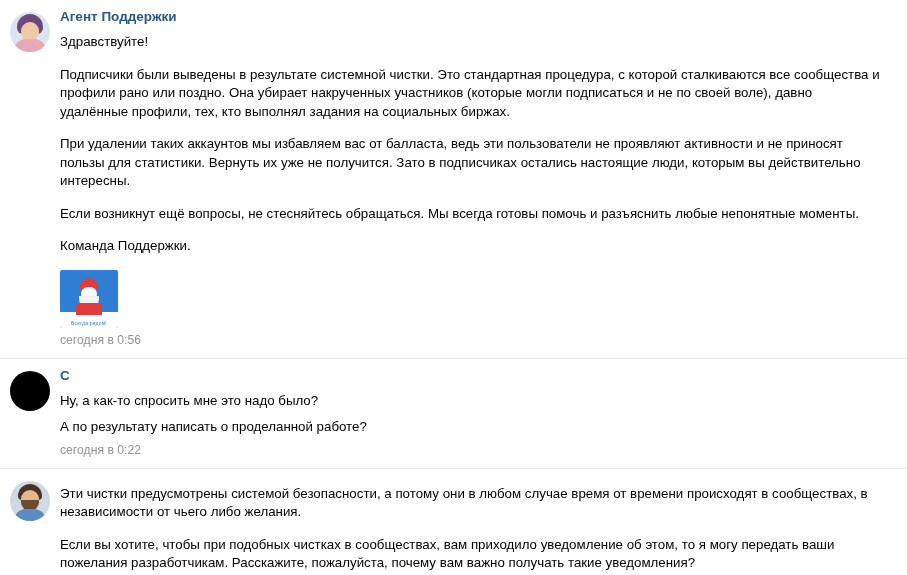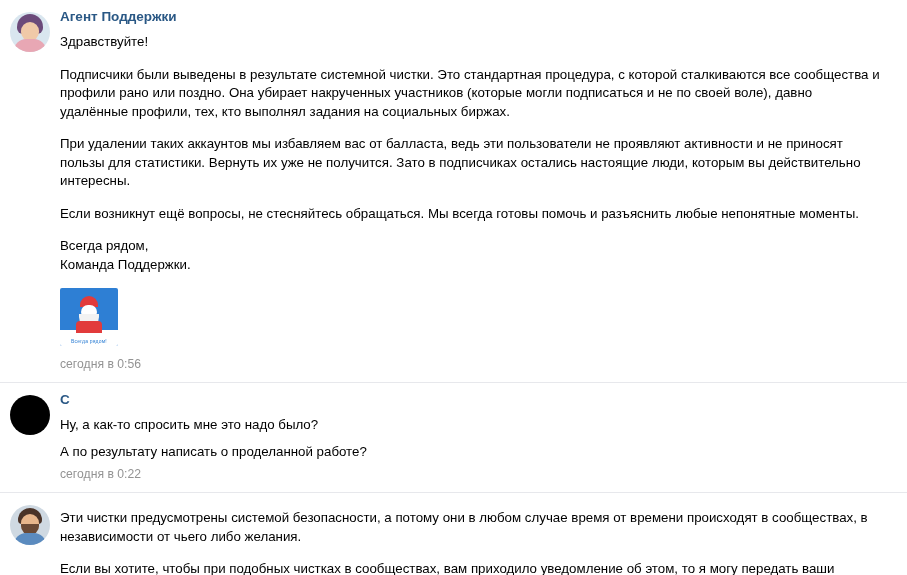--- a/index.html
+++ b/index.html
@@ -70,21 +70,21 @@
   }
   .sign-line {
     font-size: 13.3px;
     line-height: 18.5px;
     color: #000000;
   }
   .timestamp {
     color: #939393;
     font-size: 12.2px;
     line-height: 16px;
-    margin-top: 10px;
+    margin-top: 4px;
   }
   .timestamp.small-gap {
     margin-top: 5px;
   }
   .attachment {
     margin-top: 14px;
     margin-bottom: 2px;
   }
   .sticker {
     width: 58px;
@@ -195,21 +195,20 @@
         <span class="face"></span>
         <span class="shirt"></span>
       </div>
     </div>
     <div class="body-col">
       <div class="author">Агент Поддержки</div>
       <p class="para firstline">Здравствуйте!</p>
       <p class="para">Подписчики были выведены в результате системной чистки. Это стандартная процедура, с которой сталкиваются все сообщества и профили рано или поздно. Она убирает накрученных участников (которые могли подписаться и не по своей воле), давно удалённые профили, тех, кто выполнял задания на социальных биржах.</p>
       <p class="para">При удалении таких аккаунтов мы избавляем вас от балласта, ведь эти пользователи не проявляют активности и не приносят пользы для статистики. Вернуть их уже не получится. Зато в подписчиках остались настоящие люди, которым вы действительно интересны.</p>
       <p class="para">Если возникнут ещё вопросы, не стесняйтесь обращаться. Мы всегда готовы помочь и разъяснить любые непонятные моменты.</p>
-      <div class="sign-line">Всегда рядом,</div>
       <div class="sign-line">Команда Поддержки.</div>
       <div class="attachment">
         <div class="sticker">
           <span class="snow"></span>
           <span class="cap"></span>
           <span class="face"></span>
           <span class="beard"></span>
           <span class="bodysuit"></span>
           <span class="label">Всегда рядом!</span>
         </div>

